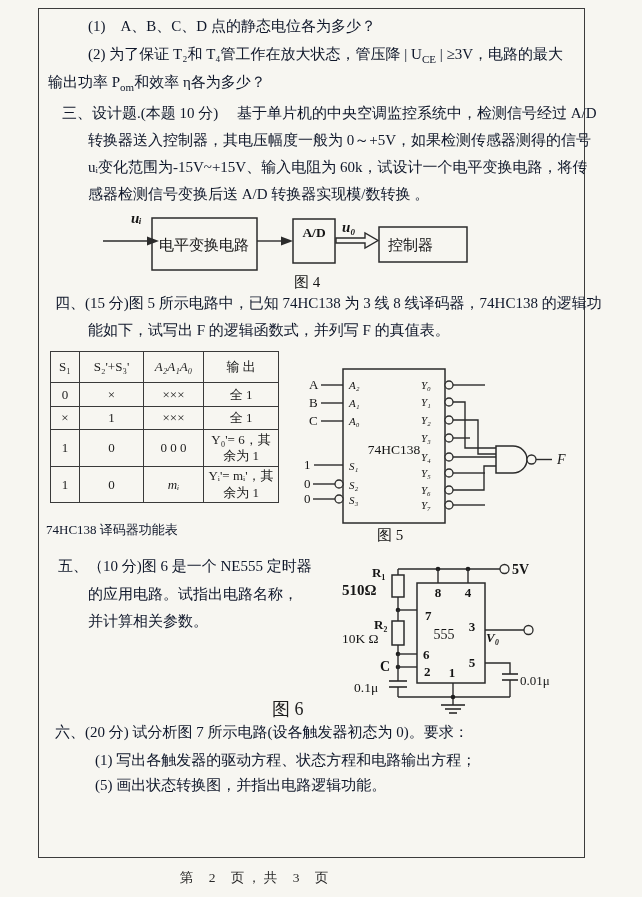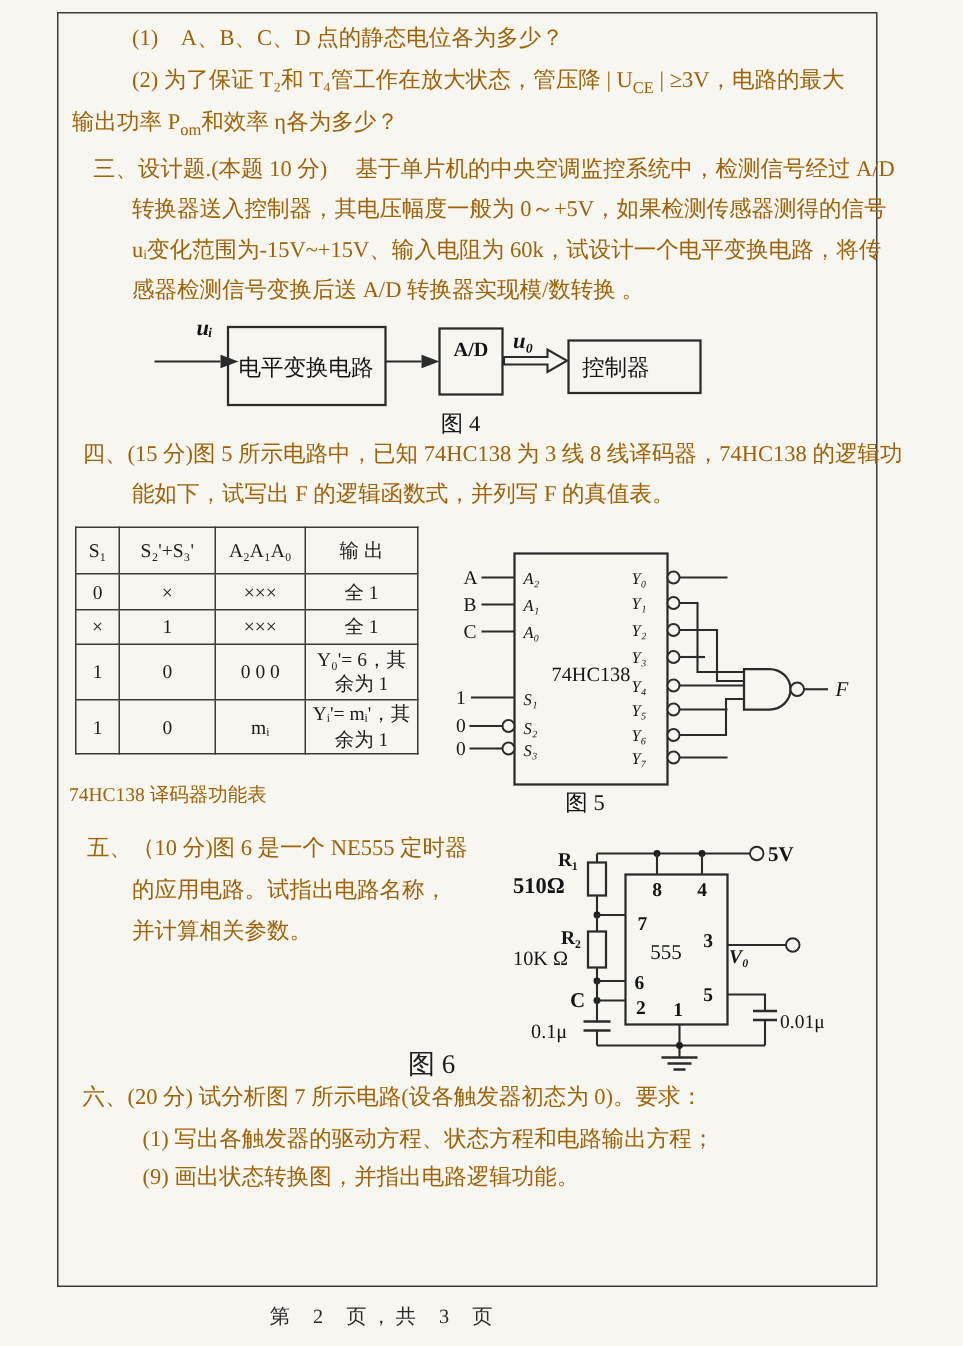--- a/index.html
+++ b/index.html
@@ -3,34 +3,34 @@
 <meta charset="utf-8">
 <style>
   html,body{margin:0;padding:0;}
   body{
     width:642px;height:897px;position:relative;overflow:hidden;
     background:#f7f6f1;
     font-family:"Liberation Serif","DejaVu Serif",serif;
     color:#1e1e1e;
   }
   .abs{position:absolute;}
-  .tline{position:absolute;font-size:15px;line-height:1.25;white-space:nowrap;color:#a16207;}
+  .tline{position:absolute;font-size:15px;line-height:1.25;white-space:nowrap;color:#0f172a;}
   sub{font-size:11px;line-height:0;}
   .border-box{
     position:absolute;left:38px;top:8px;width:545px;height:848px;
     border:1.6px solid #3c3c3c;background:transparent;
   }
   .fig-caption{position:absolute;font-size:18px;color:#1e1e1e;}
   
   table.tt{border-collapse:collapse;table-layout:fixed;background:transparent;}
   table.tt th,table.tt td{
     border:1.4px solid #3a3a3a;text-align:center;vertical-align:middle;
     font-size:13px;font-weight:normal;padding:0 2px;color:#1c1c1c;
   }
-  table.tt .it{}
+  table.tt .it{font-style:italic;}
   .outcell{font-size:12.5px;line-height:1.25;white-space:normal;}
   .footer{
     position:absolute;left:0;top:869px;width:511px;text-align:center;
     font-size:13.5px;letter-spacing:3px;word-spacing:6px;color:#2a2a2a;
   }
   svg text{fill:#151515;}
   svg .lbl{font-family:"Liberation Serif","DejaVu Serif",serif;}
   svg .cjk{font-size:15px;}
   svg .pin{font-size:11px;font-style:italic;}
   svg .wire{stroke:#2b2b2b;stroke-width:1.4;fill:none;}
@@ -265,15 +265,15 @@
     <circle class="dot" cx="123" cy="144" r="2.3"></circle>
     <line class="thick" x1="111" y1="152" x2="135" y2="152"></line>
     <line class="thick" x1="115" y1="156" x2="131" y2="156"></line>
     <line class="thick" x1="119" y1="160" x2="127" y2="160"></line>
   </g>
 </svg>
 <div class="fig-caption" style="left:272px;top:697px">图 6</div>
 
 <div class="tline" style="left:55px;top:723px">六、(20 分) 试分析图 7 所示电路(设各触发器初态为 0)。要求：</div>
 <div class="tline" style="left:95px;top:751px">(1) 写出各触发器的驱动方程、状态方程和电路输出方程；</div>
-<div class="tline" style="left:95px;top:776px">(9) 画出状态转换图，并指出电路逻辑功能。</div>
+<div class="tline" style="left:95px;top:776px">(5) 画出状态转换图，并指出电路逻辑功能。</div>
 
 <div class="footer">第 2 页，共 3 页</div>
 
 </body></html>

